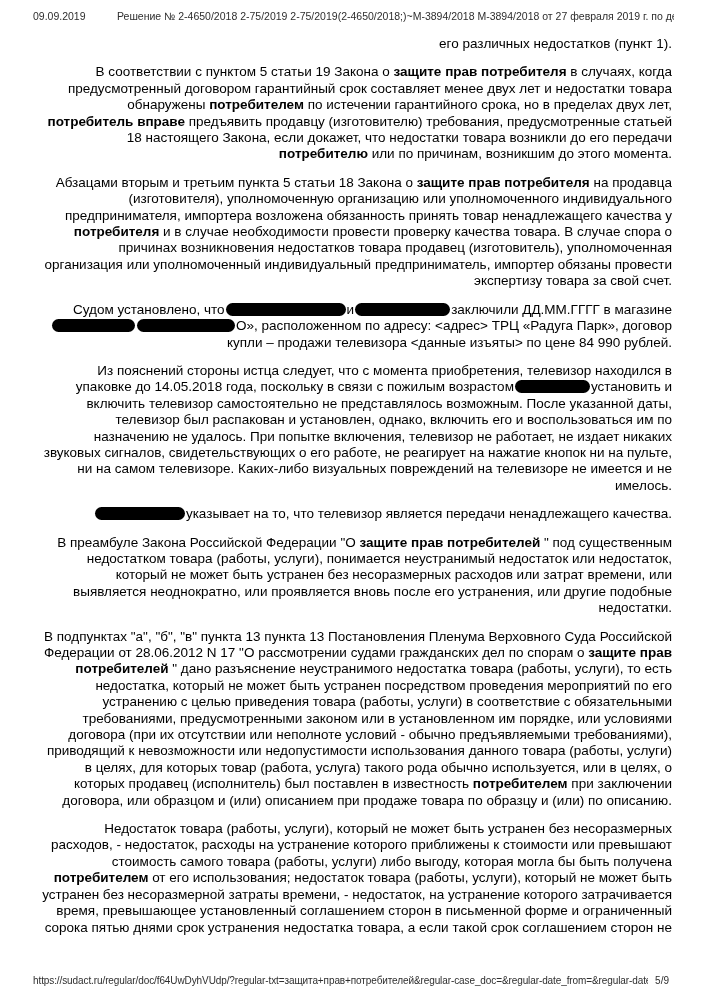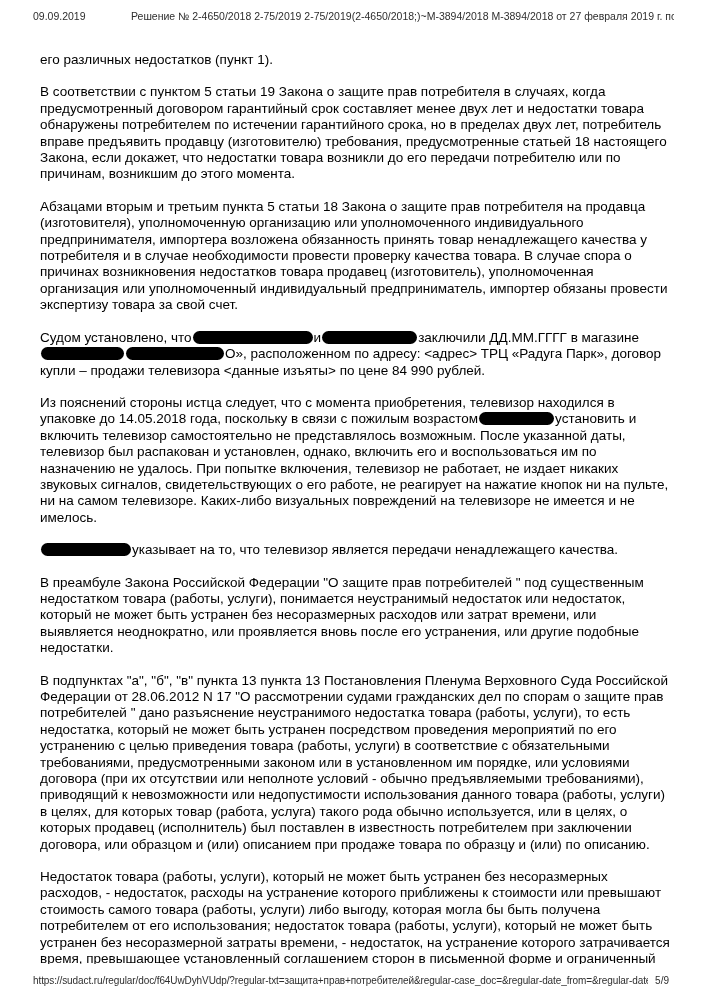--- a/index.html
+++ b/index.html
@@ -23,47 +23,47 @@
     left: 0;
     right: 0;
     display: flex;
     align-items: baseline;
     padding: 0 33px;
     font-size: 10.5px;
     color: #2e2e2e;
     white-space: nowrap;
   }
   .hdr-date {
-    width: 98px;
+    width: 84px;
     flex: 0 0 auto;
   }
   .hdr-title {
     flex: 1 1 auto;
     text-align: center;
     overflow: hidden;
   }
   
   .doc {
     position: absolute;
     top: 36px;
     left: 40px;
     width: 632px;
     height: 928px;
     overflow: hidden;
     font-size: 13.5px;
     line-height: 16.4px;
     color: #000000;
   }
   .para {
-    margin: 16px 0 12px 0;
+    margin: 0 0 12px 0;
     padding: 0;
-    text-align: left;
+    text-align: right;
   }
   .hl {
-    font-weight: normal;
+    font-weight: bold;
   }
   .redact {
     display: inline-block;
     height: 13px;
     background: #000000;
     border-radius: 7px;
     vertical-align: -2px;
     margin: 0 1px;
   }
   

